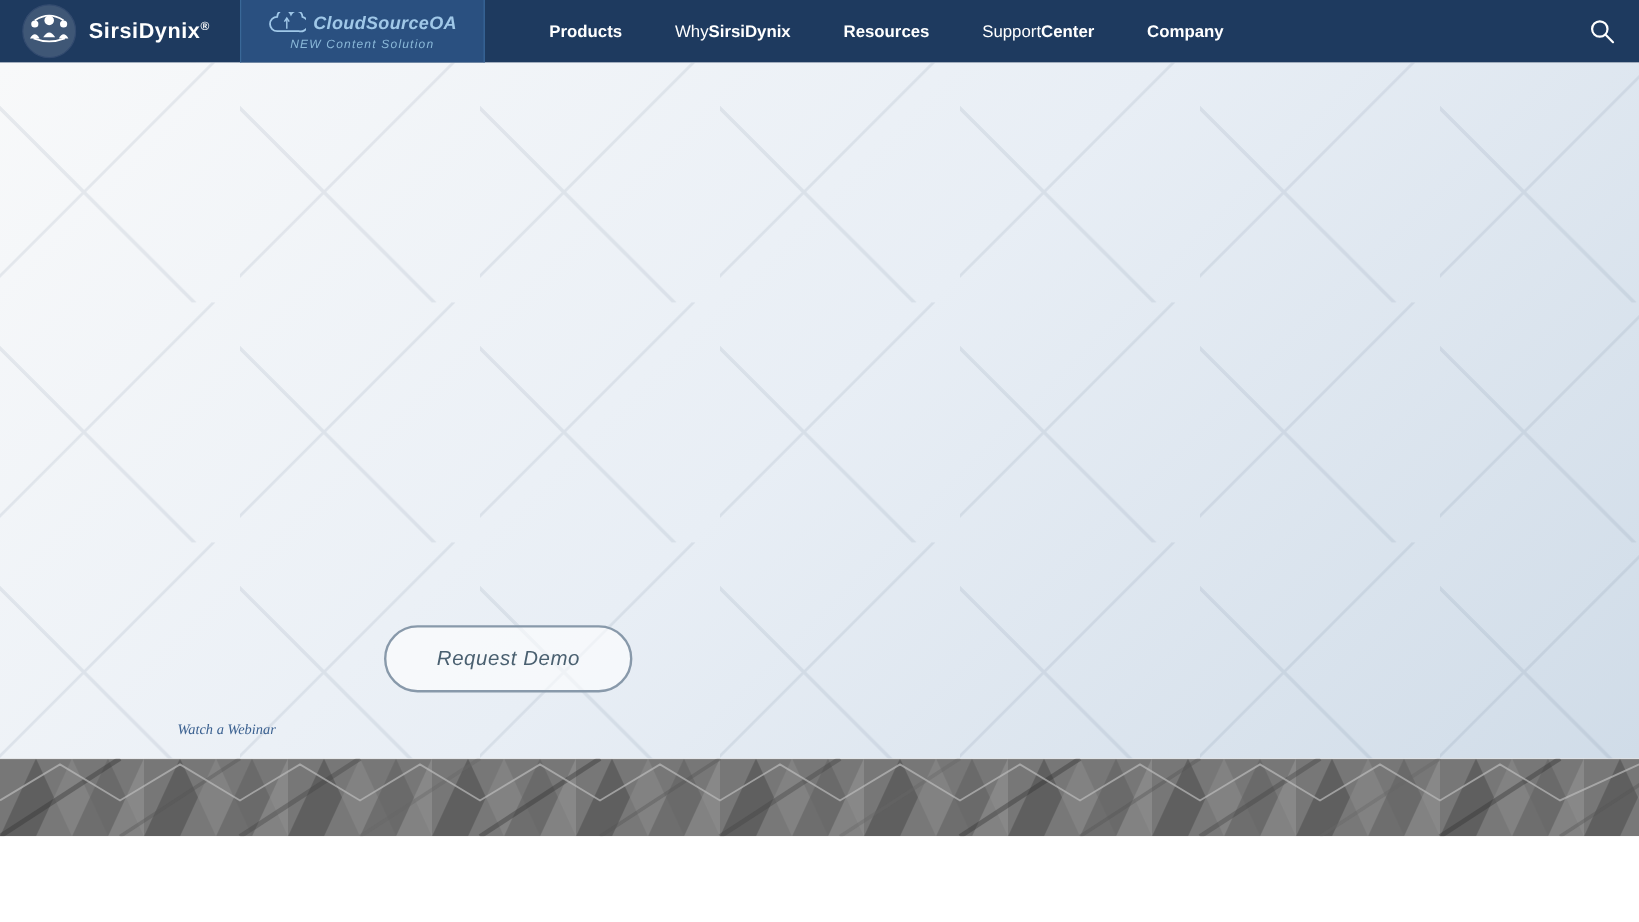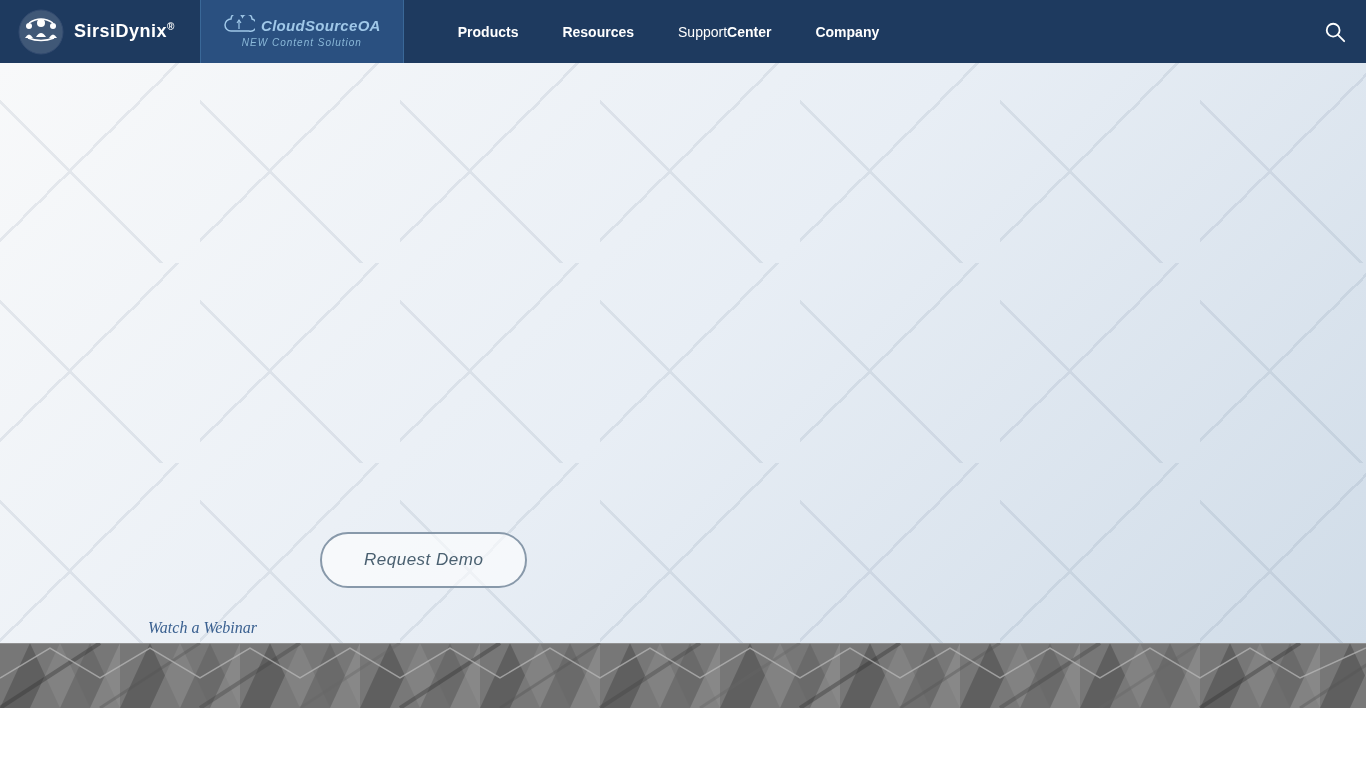--- a/index.html
+++ b/index.html
@@ -13,21 +13,21 @@
       height: 768px;
       font-family: Arial, sans-serif;
       overflow: hidden;
       background: #fff;
     }
 
     
     nav {
       display: flex;
       align-items: stretch;
-      height: 63px;
+      height: 52px;
       background: #1e3a5f;
       position: relative;
       z-index: 10;
     }
 
     .nav-logo-area {
       display: flex;
       align-items: center;
       padding: 0 18px;
       min-width: 200px;
@@ -179,24 +179,24 @@
       font-size: 17px;
       font-style: italic;
       font-family: Liberation Sans, sans-serif;
       cursor: pointer;
       letter-spacing: 0.5px;
       transition: background 0.2s;
     }
 
     .watch-webinar {
       position: absolute;
-      bottom: 71px;
+      bottom: 81px;
       left: 148px;
       color: #3a6090;
-      font-size: 16px;
+      font-size: 12px;
       font-style: italic;
       font-family: Georgia, serif;
       cursor: pointer;
     }
 
     
     .bottom-image-strip {
       position: absolute;
       bottom: 0;
       left: 0;
@@ -254,20 +254,25 @@
     </div>
     <span class="cloudsource-subtitle">NEW Content Solution</span>
   </div>
 
   <div class="nav-items">
 
     <div class="nav-item">
       <span><span class="bold">Products</span></span>
     </div>
 
+    <div class="nav-item">
+      <span>
+        <span>Why</span><span class="bold">SirsiDynix</span>
+      </span>
+    </div>
 
 
     <div class="nav-item">
       <span><span class="bold">Resources</span></span>
     </div>
 
     <div class="nav-item">
       <span>
         <span>Support</span><span class="bold">Center</span>
       </span>

